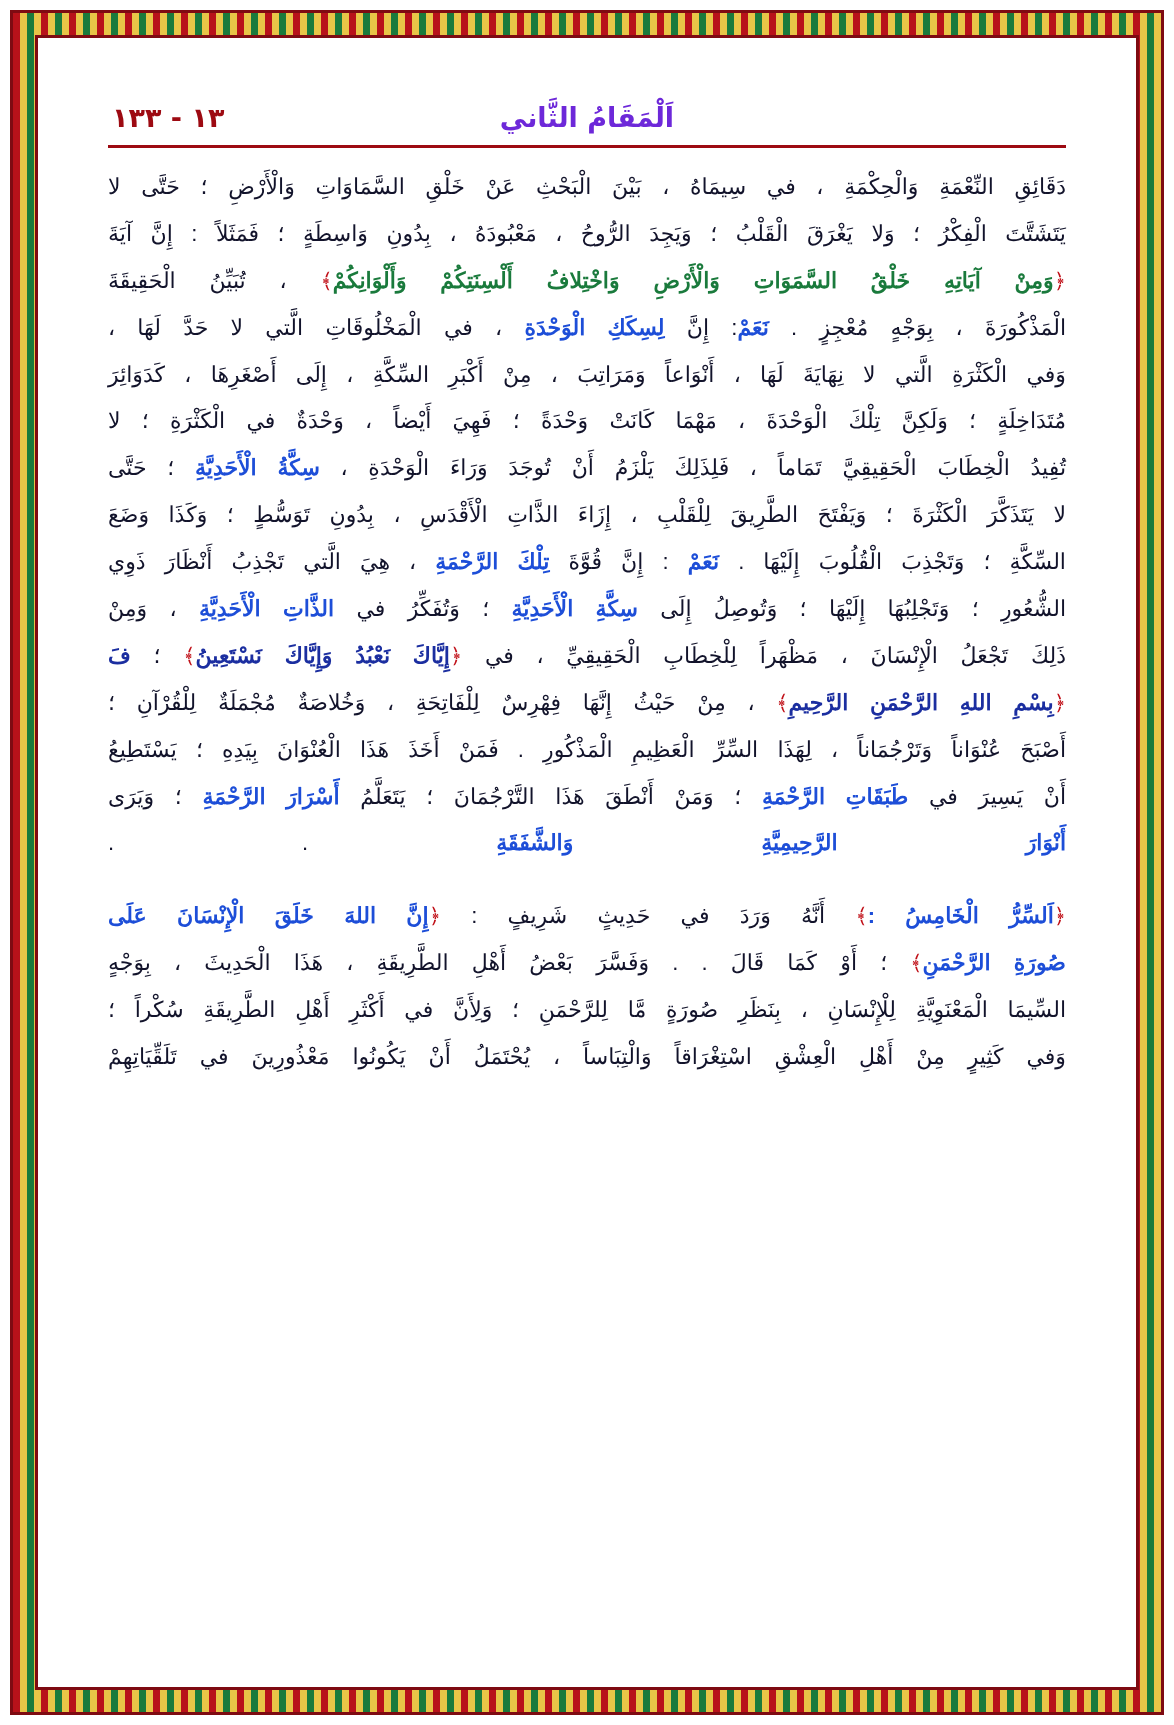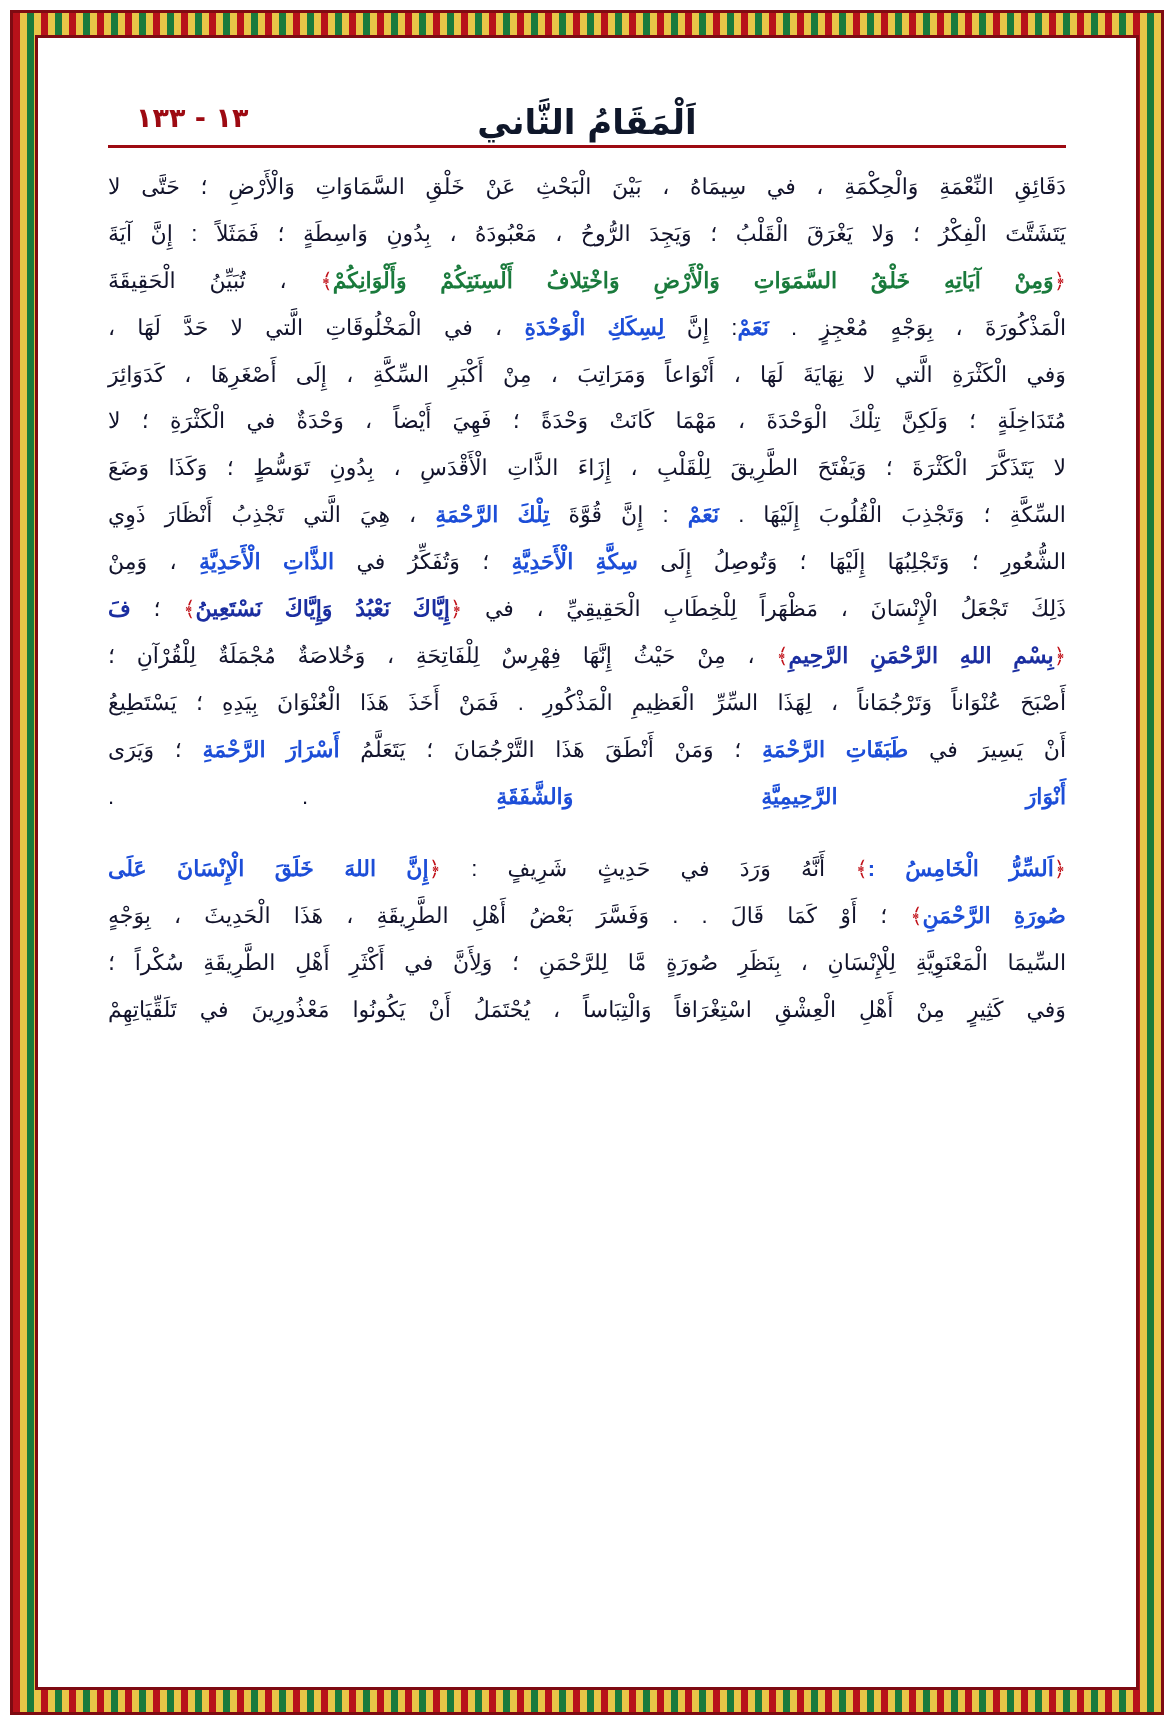--- a/index.html
+++ b/index.html
@@ -68,25 +68,24 @@
     justify-content: space-between;
     position: relative;
     padding: 0 8px 6px 8px;
   }
   .page-num {
     color: #9d0a12;
     font-size: 27px;
     font-weight: bold;
     letter-spacing: 1px;
     direction: rtl;
-    margin-left: 24px;
   }
   .header-title {
-    color: #0f172a;
-    font-size: 34px;
+    color: #6d28d9;
+    font-size: 27px;
     font-weight: bold;
     position: absolute;
     left: 0; right: 0;
     text-align: center;
     top: 0;
   }
   .header-rule {
     height: 3px;
     background: #9d0a12;
     margin: 6px 4px 18px 4px;
@@ -149,20 +148,21 @@
         <div class="header-rule"></div>
 
         <div class="body-text">
 
           <p>دَقَائِقِ النِّعْمَةِ وَالْحِكْمَةِ ، في سِيمَاهُ ، بَيْنَ الْبَحْثِ عَنْ خَلْقِ السَّمَاوَاتِ وَالْأَرْضِ ؛ حَتَّى لا</p>
           <p>يَتَشَتَّتَ الْفِكْرُ ؛ وَلا يَغْرَقَ الْقَلْبُ ؛ وَيَجِدَ الرُّوحُ ، مَعْبُودَهُ ، بِدُونِ وَاسِطَةٍ ؛ فَمَثَلاً : إِنَّ آيَةَ</p>
           <p><span class="orn">﴿</span><span class="green">وَمِنْ آيَاتِهِ خَلْقُ السَّمَوَاتِ وَالْأَرْضِ وَاخْتِلافُ أَلْسِنَتِكُمْ وَأَلْوَانِكُمْ</span><span class="orn">﴾</span> ، تُبَيِّنُ الْحَقِيقَةَ</p>
           <p>الْمَذْكُورَةَ ، بِوَجْهٍ مُعْجِزٍ . <span class="red">نَعَمْ</span>: إِنَّ <span class="red">لِسِكَكِ الْوَحْدَةِ</span> ، في الْمَخْلُوقَاتِ الَّتي لا حَدَّ لَهَا ،</p>
           <p>وَفي الْكَثْرَةِ الَّتي لا نِهَايَةَ لَهَا ، أَنْوَاعاً وَمَرَاتِبَ ، مِنْ أَكْبَرِ السِّكَّةِ ، إِلَى أَصْغَرِهَا ، كَدَوَائِرَ</p>
           <p>مُتَدَاخِلَةٍ ؛ وَلَكِنَّ تِلْكَ الْوَحْدَةَ ، مَهْمَا كَانَتْ وَحْدَةً ؛ فَهِيَ أَيْضاً ، وَحْدَةٌ في الْكَثْرَةِ ؛ لا</p>
+          <p>تُفِيدُ الْخِطَابَ الْحَقِيقِيَّ تَمَاماً ، فَلِذَلِكَ يَلْزَمُ أَنْ تُوجَدَ وَرَاءَ الْوَحْدَةِ ، <span class="red">سِكَّةُ الْأَحَدِيَّةِ</span> ؛ حَتَّى</p>
           <p>لا يَتَذَكَّرَ الْكَثْرَةَ ؛ وَيَفْتَحَ الطَّرِيقَ لِلْقَلْبِ ، إِزَاءَ الذَّاتِ الْأَقْدَسِ ، بِدُونِ تَوَسُّطٍ ؛ وَكَذَا وَضَعَ</p>
           <p>السِّكَّةِ ؛ وَتَجْذِبَ الْقُلُوبَ إِلَيْهَا . <span class="red">نَعَمْ</span> : إِنَّ قُوَّةَ <span class="red">تِلْكَ الرَّحْمَةِ</span> ، هِيَ الَّتي تَجْذِبُ أَنْظَارَ ذَوِي</p>
           <p>الشُّعُورِ ؛ وَتَجْلِبُهَا إِلَيْهَا ؛ وَتُوصِلُ إِلَى <span class="red">سِكَّةِ الْأَحَدِيَّةِ</span> ؛ وَتُفَكِّرُ في <span class="red">الذَّاتِ الْأَحَدِيَّةِ</span> ، وَمِنْ</p>
           <p>ذَلِكَ تَجْعَلُ الْإِنْسَانَ ، مَظْهَراً لِلْخِطَابِ الْحَقِيقِيِّ ، في <span class="orn">﴿</span><span class="blue">إِيَّاكَ نَعْبُدُ وَإِيَّاكَ نَسْتَعِينُ</span><span class="orn">﴾</span> ؛ <span class="blue">فَ</span></p>
           <p><span class="orn">﴿</span><span class="blue">بِسْمِ اللهِ الرَّحْمَنِ الرَّحِيمِ</span><span class="orn">﴾</span> ، مِنْ حَيْثُ إِنَّهَا فِهْرِسٌ لِلْفَاتِحَةِ ، وَخُلاصَةٌ مُجْمَلَةٌ لِلْقُرْآنِ ؛</p>
           <p>أَصْبَحَ عُنْوَاناً وَتَرْجُمَاناً ، لِهَذَا السِّرِّ الْعَظِيمِ الْمَذْكُورِ . فَمَنْ أَخَذَ هَذَا الْعُنْوَانَ بِيَدِهِ ؛ يَسْتَطِيعُ</p>
           <p>أَنْ يَسِيرَ في <span class="red">طَبَقَاتِ الرَّحْمَةِ</span> ؛ وَمَنْ أَنْطَقَ هَذَا التَّرْجُمَانَ ؛ يَتَعَلَّمُ <span class="red">أَسْرَارَ الرَّحْمَةِ</span> ؛ وَيَرَى</p>
           <p class="last-line"><span class="red">أَنْوَارَ الرَّحِيمِيَّةِ وَالشَّفَقَةِ</span> . .</p>
 
           <div class="para-gap"></div>

